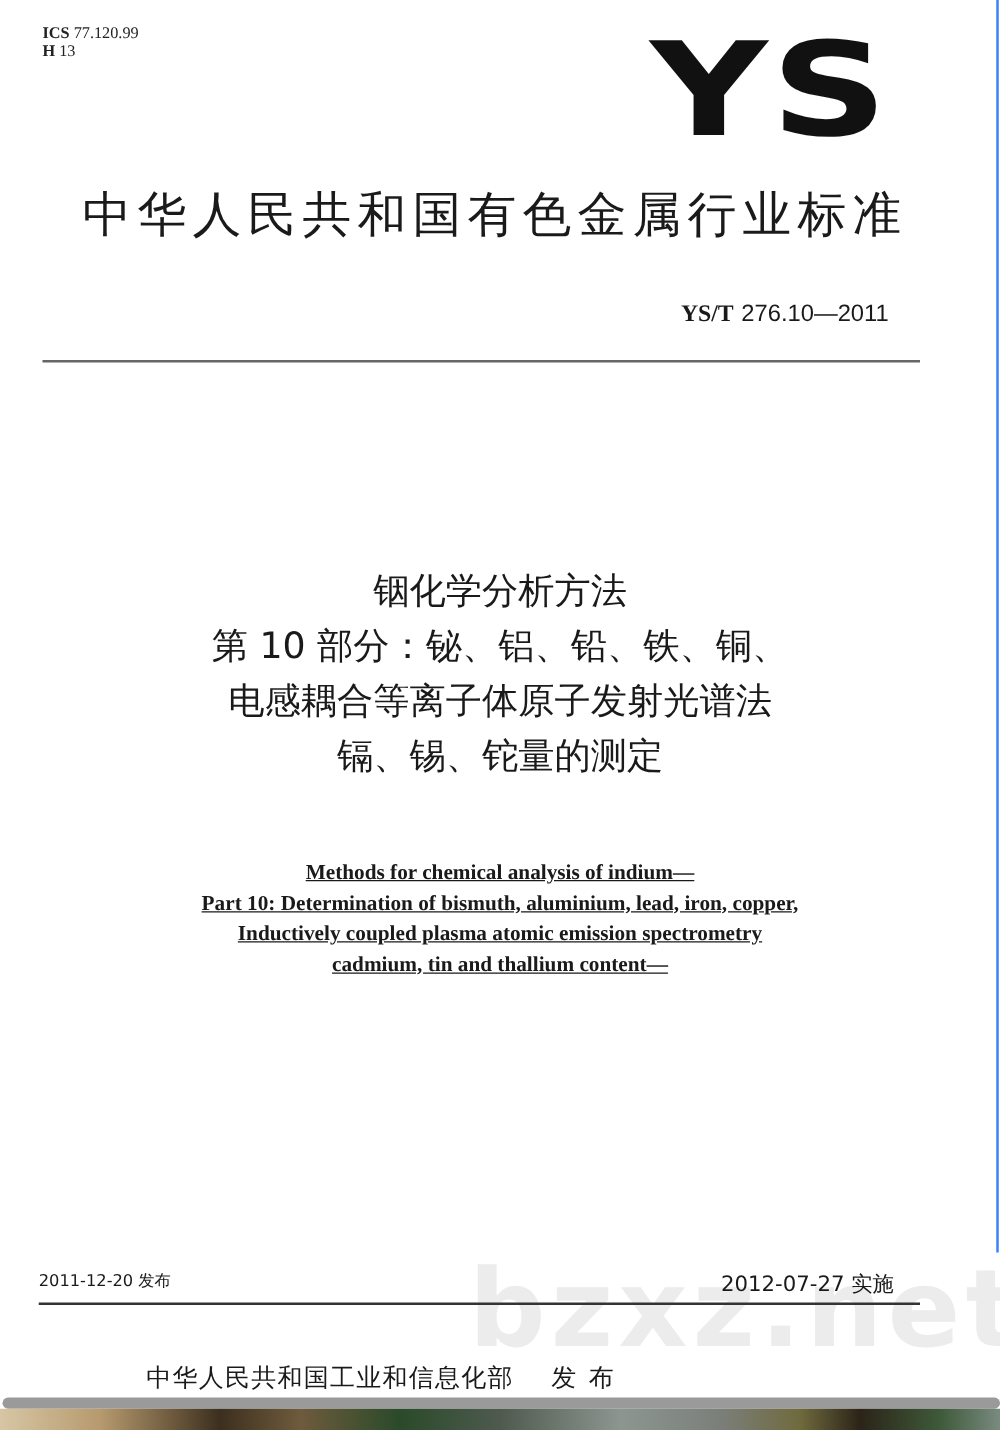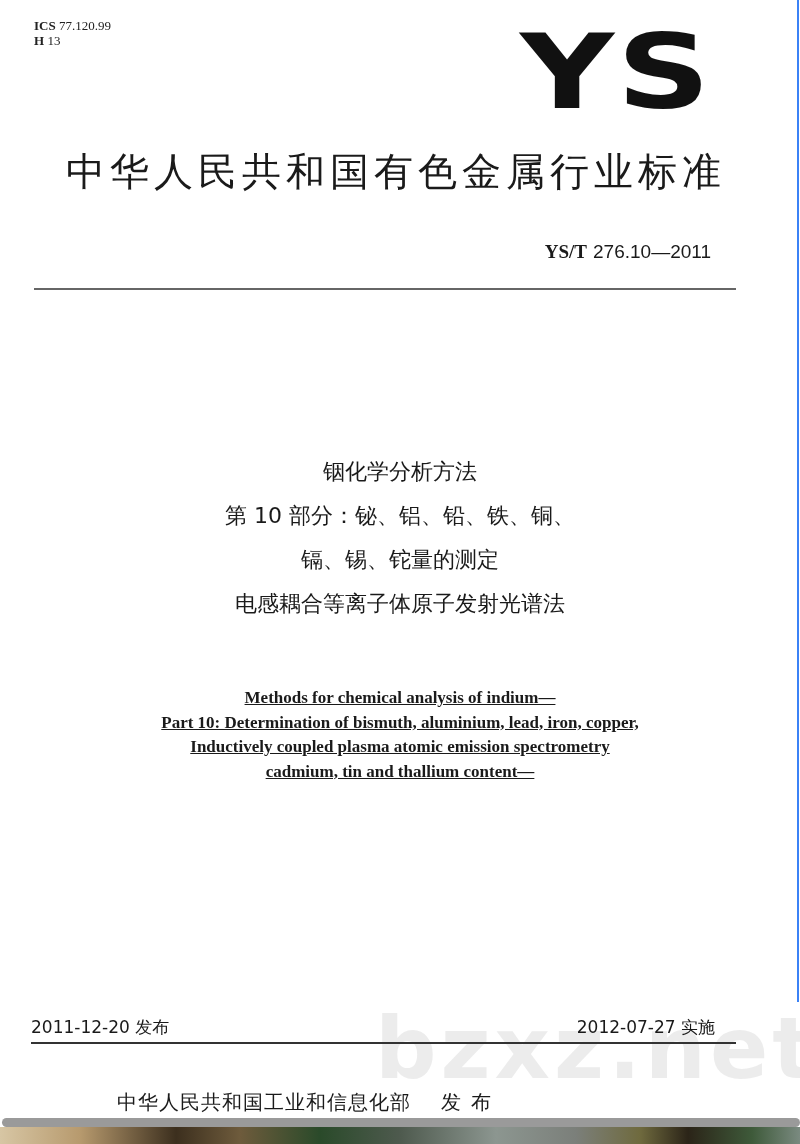--- a/index.html
+++ b/index.html
@@ -13,23 +13,23 @@
   .abs { position:absolute; }
   .ics { left:34px; top:18px; font-family:"Liberation Serif", serif; font-size:13px; line-height:15px; color:#222; }
   .ics b { font-weight:bold; }
   .logo { left:520px; top:22px; font-family:"DejaVu Sans", sans-serif; font-weight:bold; font-size:104px; line-height:100px; letter-spacing:2px; color:#111; transform:scaleX(1.25); transform-origin:left top; }
   .main-title { left:30px; top:145px; width:740px; text-align:left; font-size:39px; letter-spacing:5px; color:#1a1a1a;margin-left:36px; }
   .std-no { right:86px; top:230px; font-size:19px; color:#1a1a1a;margin-top:10px; }
   .std-no .pre { font-family:"Liberation Serif", serif; font-weight:bold; }
   .std-no .num { font-family:"Liberation Sans", sans-serif; }
   .rule { height:3px; background:#555; }
   .rule.top { left:34px; top:288px; width:702px; height:2px; background:#666; }
-  .cn-title { left:0; top:450px; width:800px; text-align:center; font-size:22px; line-height:44px; color:#1a1a1a; }
+  .cn-title { left:0; top:450px; width:800px; text-align:center; font-size:29px; line-height:44px; color:#1a1a1a; }
   .en-title { left:0; top:686px; width:800px; text-align:center; font-family:"Liberation Serif", serif; font-weight:bold; font-size:17px; line-height:24.5px; color:#1a1a1a;text-decoration:underline; }
-  .date-l { left:31px; top:1016px; font-size:17px; color:#1a1a1a; }
+  .date-l { left:31px; top:1016px; font-size:13px; color:#1a1a1a; }
   .date-r { right:82px; top:1016px; font-size:17px; color:#1a1a1a; }
   .rule.bottom { left:31px; top:1042px; width:705px; height:2px; background:#333; }
   .watermark { left:375px; top:998px; font-family:"DejaVu Sans", sans-serif; font-weight:bold; font-size:86px; letter-spacing:4px; color:rgba(200,200,200,0.35); }
   .issuer { left:117px; top:1089px; font-size:20px; color:#1a1a1a; letter-spacing:1px; }
   .issuer .act { margin-left:30px; letter-spacing:10px; }
   .scrollbar { left:2px; top:1118px; width:798px; height:9px; background:#9a9a9a; border-radius:5px; }
   .photo { left:0; top:1127px; width:800px; height:17px;
     background:linear-gradient(90deg,#d7c6a4 0%,#b79a6e 10%,#3c2f1e 22%,#6e5b3c 30%,#2a4a2a 40%,#4e5a4e 50%,#8c9690 62%,#7b7f7a 72%,#6f6a3e 80%,#2b2418 86%,#3e5a3a 94%,#7a8a80 100%); }
 </style>
 </head>
@@ -49,22 +49,22 @@
   <div class="abs std-no">
     <span class="pre">YS/T</span>
     <span class="num">276.10—2011</span>
   </div>
 
   <div class="abs rule top"></div>
 
   <div class="abs cn-title">
     <div>铟化学分析方法</div>
     <div>第 10 部分：铋、铝、铅、铁、铜、</div>
+    <div>电感耦合等离子体原子发射光谱法</div>
     <div>镉、锡、铊量的测定</div>
-    <div>电感耦合等离子体原子发射光谱法</div>
   </div>
 
   <div class="abs en-title">
     <div>Methods for chemical analysis of indium—</div>
     <div>Part 10: Determination of bismuth, aluminium, lead, iron, copper,</div>
     <div>Inductively coupled plasma atomic emission spectrometry</div>
     <div>cadmium, tin and thallium content—</div>
   </div>
 
   <div class="abs watermark">bzxz.net</div>

